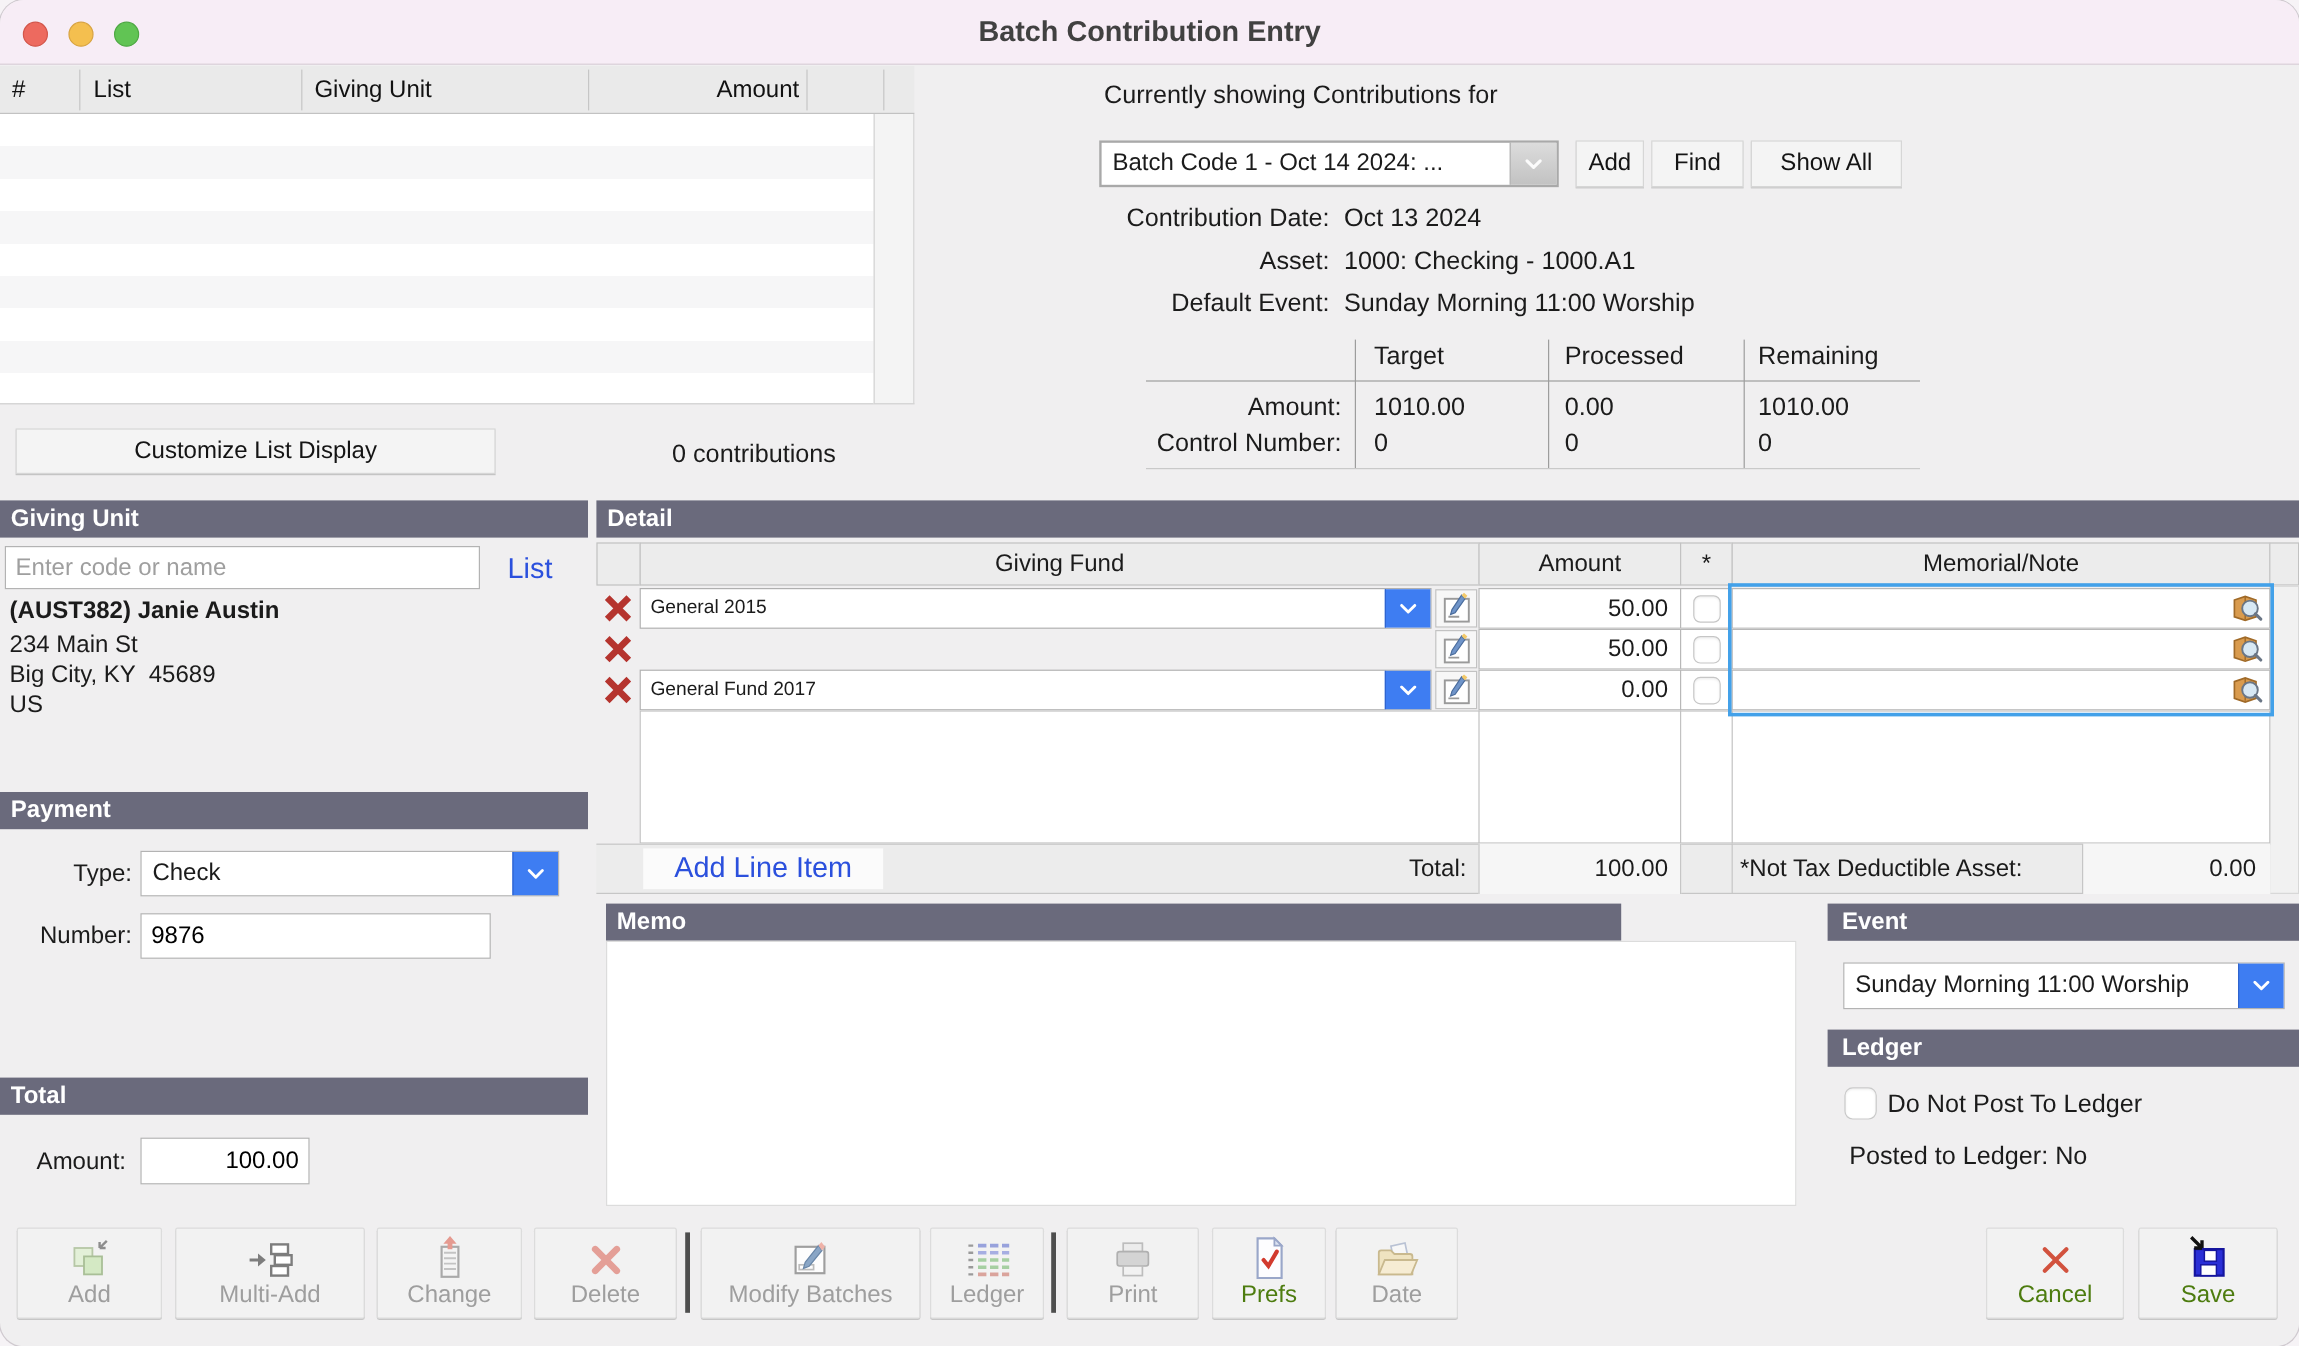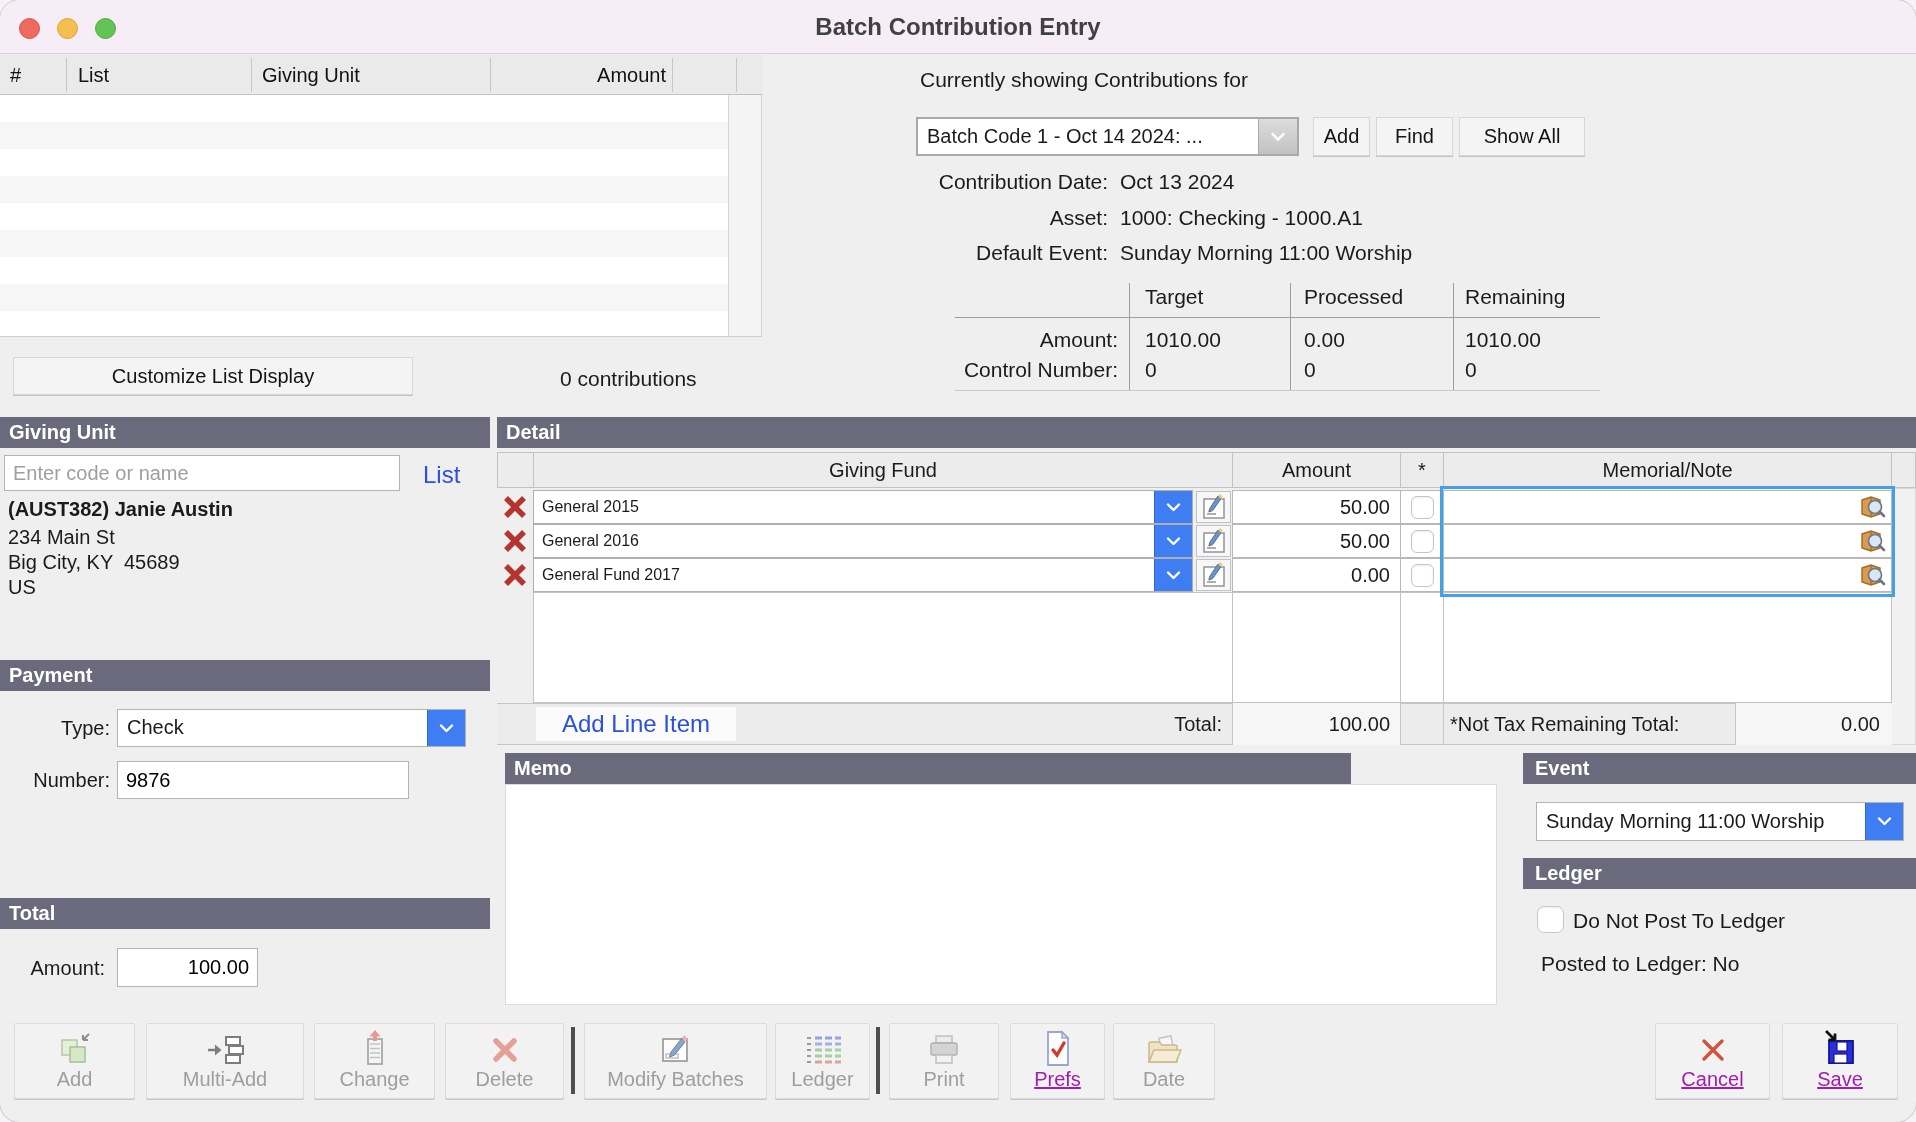--- a/index.html
+++ b/index.html
@@ -36,21 +36,21 @@
   .editbtn{position:absolute;left:1196px;top:1px;width:35px;height:32px;background:#f7f7f7;border:1px solid #c2c2c2;box-sizing:border-box;display:flex;align-items:center;justify-content:center;}
   .amtcell{position:absolute;left:1232px;top:0;width:169px;height:34px;background:#fff;border:1px solid #b8b8b8;box-sizing:border-box;text-align:right;line-height:32px;font-size:20px;padding-right:10px;}
   .starcell{position:absolute;left:1400px;top:0;width:44px;height:34px;background:#fff;border:1px solid #b8b8b8;box-sizing:border-box;display:flex;align-items:center;justify-content:center;}
   .memcell{position:absolute;left:1443px;top:0;width:449px;height:34px;background:#fff;border:1px solid #b8b8b8;box-sizing:border-box;}
   .memcell .bookicon{position:absolute;right:5px;top:4px;}
   .cbox{width:21px;height:21px;background:#fff;border:1.5px solid #c6c6c6;border-radius:6px;box-shadow:inset 0 1px 2px rgba(0,0,0,0.08);}
   .link{color:#2b50dd;font-size:24px;}
   .tbtn{position:absolute;top:1023px;height:76px;background:#f2f2f2;border:1px solid #dcdcdc;box-shadow:0 1px 0 #c6c6c6;border-radius:2px;box-sizing:border-box;display:flex;flex-direction:column;align-items:center;justify-content:flex-end;padding-bottom:7px;}
   .tbtn .ic{height:42px;display:flex;align-items:flex-end;justify-content:center;}
   .tbtn .lbl{font-size:20px;color:#9e9e9e;line-height:24px;}
-  .tbtn.enabled .lbl{color:#a21caf;text-decoration:underline;}
+  .tbtn.enabled .lbl{color:#4d7c0f;}
   .tsep{position:absolute;top:1027px;width:4px;height:67px;background:#4e4e4e;}
 </style>
 </head>
 <body>
 
 <div class="window">
 
   <div class="abs titlebar">
     <span class="light" style="left:19px;background:#ed6a5f;border:1px solid #d2564b;"></span>
     <span class="light" style="left:57px;background:#f4bf4f;border:1px solid #d8a443;"></span>
@@ -184,28 +184,20 @@
       </span>
     </div>
   </div>
 
   <div class="drow" style="top:524px;">
     <span class="xbtn">
       <svg width="26" height="26" viewBox="0 0 26 26">
           <path d="M4 4 L22 22 M22 4 L4 22" stroke="#b5342e" stroke-width="5.5"></path>
         </svg>
     </span>
-    <div class="fundfield">
-      <span class="txt">General 2016</span>
-      <span class="chev-blue">
-          <svg width="15" height="9" viewBox="0 0 15 9">
-            <path d="M2 1.5 L7.5 7 L13 1.5" stroke="#fff" stroke-width="2.4" fill="none" stroke-linecap="round" stroke-linejoin="round"></path>
-          </svg>
-        </span>
-    </div>
     <span class="editbtn">
       <svg width="26" height="28" viewBox="0 0 26 28">
           <rect x="3" y="6" width="20" height="19" fill="#fff" stroke="#9a9a9a" stroke-width="1.6"></rect>
           <path d="M6 21 h9" stroke="#9a9a9a" stroke-width="1.6"></path>
           <path d="M17 3 L9 15 l-1.2 4 3.8-1.4 L19.8 6 z" fill="#6f94c9" stroke="#4a6c9c" stroke-width="1"></path>
           <path d="M17 3 l2.8 3 2-2.6 L19 1 z" fill="#f2c96a"></path>
         </svg>
     </span>
     <div class="amtcell">50.00</div>
     <div class="starcell">
@@ -268,21 +260,21 @@
   <div class="vl" style="left:1400px;top:592px;height:111px;background:#c2c2c2;"></div>
   <div class="vl" style="left:1443px;top:592px;height:111px;background:#c2c2c2;"></div>
 
   <div class="abs" style="left:497px;top:703px;width:1395px;height:42px;background:#ececec;border-top:1px solid #c6c6c6;border-bottom:1px solid #c6c6c6;"></div>
   <div class="abs" style="left:536px;top:707px;width:200px;height:34px;background:#fbfbfb;text-align:center;line-height:34px;">
     <span class="link">Add Line Item</span>
   </div>
   <div class="abs" style="left:1030px;top:703px;width:192px;text-align:right;line-height:42px;font-size:20px;">Total:</div>
   <div class="abs" style="left:1232px;top:703px;width:169px;height:42px;background:#f6f6f6;border-left:1px solid #c6c6c6;border-right:1px solid #c6c6c6;text-align:right;line-height:42px;font-size:20px;padding-right:10px;">100.00</div>
   <div class="vl" style="left:1443px;top:703px;height:42px;background:#c6c6c6;"></div>
-  <div class="abs" style="left:1450px;top:703px;width:290px;line-height:42px;font-size:20px;">*Not Tax Remaining Total:</div>
+  <div class="abs" style="left:1450px;top:703px;width:290px;line-height:42px;font-size:20px;">*Not Tax Deductible Asset:</div>
   <div class="abs" style="left:1735px;top:703px;width:157px;height:42px;background:#f6f6f6;border-left:1px solid #c6c6c6;text-align:right;line-height:42px;font-size:20px;padding-right:12px;">0.00</div>
 
   <div class="abs bar" style="left:505px;top:753px;width:846px;">Memo</div>
   <div class="abs" style="left:505px;top:784px;width:992px;height:221px;background:#fff;border:1px solid #dcdcdc;"></div>
 
   <div class="abs bar" style="left:1523px;top:753px;width:393px;padding-left:12px;">Event</div>
   <div class="abs select" style="left:1536px;top:802px;width:368px;height:39px;">
     <span class="txt" style="line-height:37px;">Sunday Morning 11:00 Worship</span>
     <span class="chev-blue">
         <svg width="15" height="9" viewBox="0 0 15 9">

